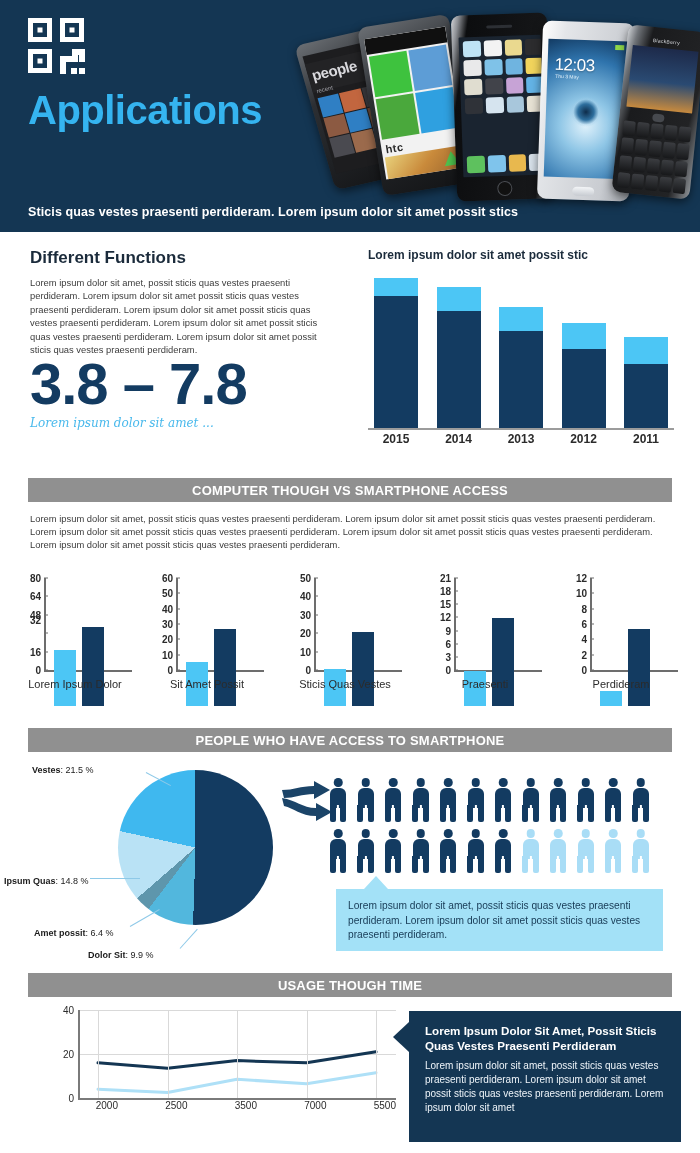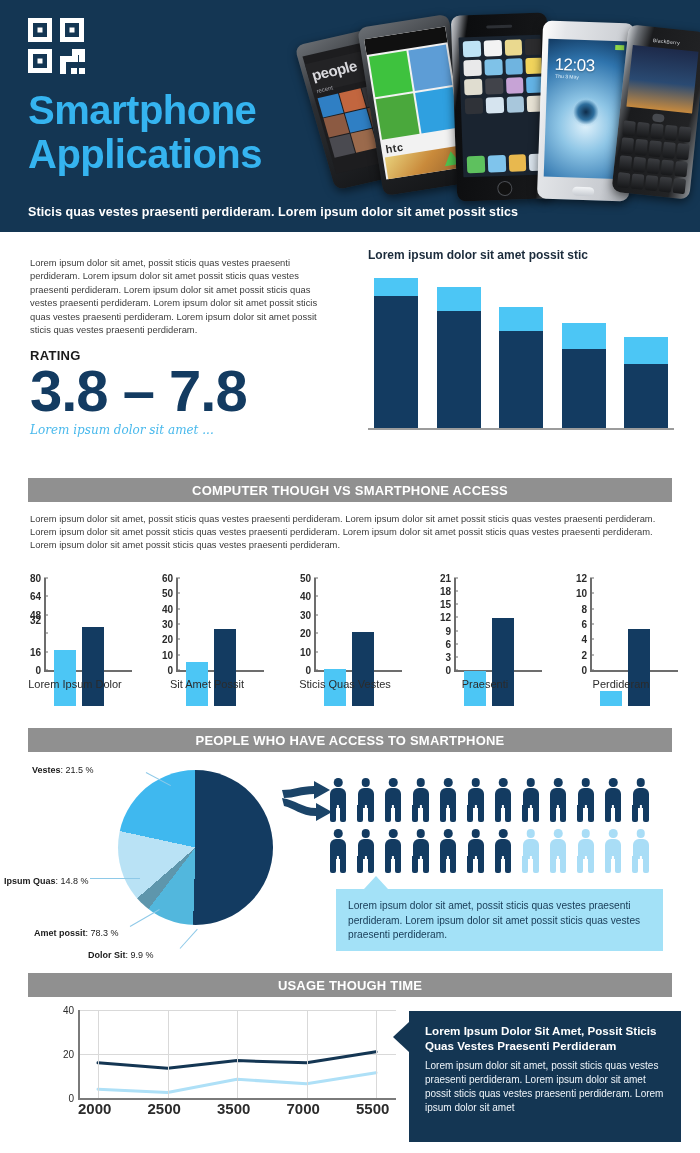--- a/index.html
+++ b/index.html
@@ -221,22 +221,22 @@
 
   
   .usage { position:absolute; left:0; top:1000px; width:700px; height:153px; }
   .lc { position:absolute; left:56px; top:10px; width:340px; height:105px; }
   .lc-grid { position:absolute; left:22px; top:0; width:318px; height:88px; }
   .lc-grid .gl { position:absolute; left:0; width:100%; height:1px; background:#d9d9d9; }
   .lc-ytick { position:absolute; left:0; width:18px; text-align:right; font-size:10px;
               color:#2b2b2b; transform:translateY(-50%); }
   .lc-vaxis { position:absolute; left:22px; top:0; width:1.5px; height:88px; background:#7a7a7a; }
   .lc-xaxis { position:absolute; left:22px; top:88px; width:318px; height:1.5px; background:#7a7a7a; }
-  .lc-xtick { position:absolute; top:90px; width:40px; margin-left:-20px; text-align:left;
-              font-size:15px; font-weight:bold; color:#2b2b2b; }
+  .lc-xtick { position:absolute; top:90px; width:40px; margin-left:-20px; text-align:right;
+              font-size:10px; font-weight:normal; color:#2b2b2b; }
   .lc-vgrid { position:absolute; top:0; width:1px; height:88px; background:#d9d9d9; }
 
   .dark-panel { position:absolute; left:409px; top:1011px; width:272px; height:131px;
                 background:#143653; color:#ffffff; padding:12px 14px 10px 16px; }
   .dp-title { font-size:11.6px; font-weight:bold; line-height:15px; }
   .dp-body { font-size:10px; line-height:14px; margin-top:6px; color:#eef4f9; }
   .dp-arrow { position:absolute; left:-16px; top:11px; width:0; height:0;
               border-top:15px solid transparent; border-bottom:15px solid transparent;
               border-right:16px solid #143653; }
 </style>
@@ -366,31 +366,30 @@
         <b class="s1"></b>
           <b class="s2"></b>
           <b class="s3"></b>
           <b class="s4"></b>
         <b class="s5"></b>
           <b class="s6"></b>
           <b class="s7"></b>
       </div>
     </div>
     <div class="title">
-      <div>Smartphone</div>
       <div>Applications</div>
     </div>
   </div>
   <div class="subtitle">Sticis quas vestes praesenti perdideram. Lorem ipsum dolor sit amet possit stics</div>
 </div>
 
 <div class="sec-funcs">
   <div class="funcs-left">
+    <div class="h2">Different Functions</div>
     <div class="body-text" style="margin-top:8px;">Lorem ipsum dolor sit amet, possit sticis quas vestes praesenti perdideram. Lorem ipsum dolor sit amet possit sticis quas vestes praesenti perdideram. Lorem ipsum dolor sit amet possit sticis quas vestes praesenti perdideram. Lorem ipsum dolor sit amet possit sticis quas vestes praesenti perdideram. Lorem ipsum dolor sit amet possit sticis quas vestes praesenti perdideram.</div>
-    <div class="rating-lbl">RATING</div>
     <div class="rating-val">3.8 – 7.8</div>
     <div class="rating-sub">Lorem ipsum dolor sit amet ...</div>
   </div>
 
   <div class="sbc">
     <div class="sbc-title">Lorem ipsum dolor sit amet possit stic</div>
     <div class="sbc-plot" id="sbc-plot">
         <div class="sbc-col">
           <div class="sbc-seg-top" style="height: 18px;"></div>
           <div class="sbc-seg-bot" style="height: 132px;"></div>
@@ -406,20 +405,27 @@
         <div class="sbc-col">
           <div class="sbc-seg-top" style="height: 25.5px;"></div>
           <div class="sbc-seg-bot" style="height: 79.5px;"></div>
         </div>
         <div class="sbc-col">
           <div class="sbc-seg-top" style="height: 27px;"></div>
           <div class="sbc-seg-bot" style="height: 64.5px;"></div>
         </div>
       </div>
     <div class="sbc-axis"></div>
+    <div class="sbc-labels" id="sbc-labels">
+        <span>2015</span>
+        <span>2014</span>
+        <span>2013</span>
+        <span>2012</span>
+        <span>2011</span>
+      </div>
   </div>
 </div>
 
 <div class="banner" style="top:478px;">COMPUTER THOUGH VS SMARTPHONE ACCESS</div>
 <div class="para-wide" style="top:512px;">Lorem ipsum dolor sit amet, possit sticis quas vestes praesenti perdideram. Lorem ipsum dolor sit amet possit sticis quas vestes praesenti perdideram. Lorem ipsum dolor sit amet possit sticis quas vestes praesenti perdideram. Lorem ipsum dolor sit amet possit sticis quas vestes praesenti perdideram. Lorem ipsum dolor sit amet possit sticis quas vestes praesenti perdideram.</div>
 
 <div class="mini-row" id="mini-row">
     <div class="mini" style="left: 10px;">
       <div class="mini-yaxis">
         <div class="mini-tick" style="top: 92px;">0</div>
@@ -558,21 +564,21 @@
   <b>Vestes</b>: <span>21.5 %</span>
 </div>
 <div class="leader" style="left:146px; top:772px; width:28px; transform:rotate(28deg);"></div>
 
 <div class="pie-lbl" style="left:4px; top:876px;">
   <b>Ipsum Quas</b>: <span>14.8 %</span>
 </div>
 <div class="leader" style="left:90px; top:878px; width:50px;"></div>
 
 <div class="pie-lbl" style="left:34px; top:928px;">
-  <b>Amet possit</b>: <span>78.3 %</span>
+  <b>Amet possit</b>: <span>6.4 %</span>
 </div>
 <div class="leader" style="left:130px; top:926px; width:34px; transform:rotate(-30deg);"></div>
 
 <div class="pie-lbl" style="left:88px; top:950px;">
   <b>Dolor Sit</b>: <span>9.9 %</span>
 </div>
 <div class="leader" style="left:180px; top:948px; width:26px; transform:rotate(-48deg);"></div>
 
 <div class="arrows">
   <svg width="60" height="50" viewBox="0 0 60 50">

